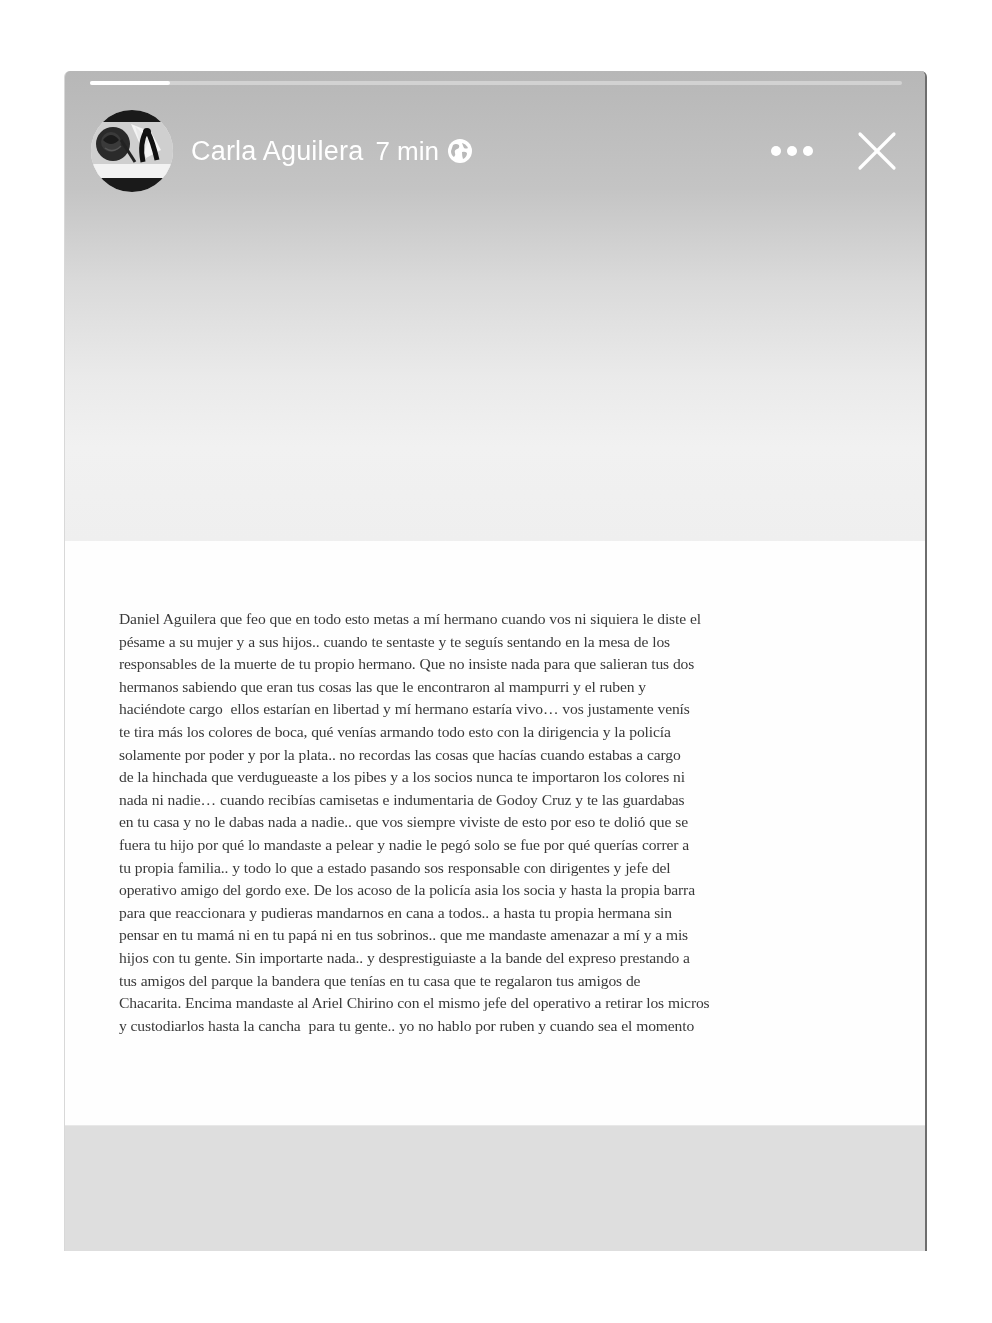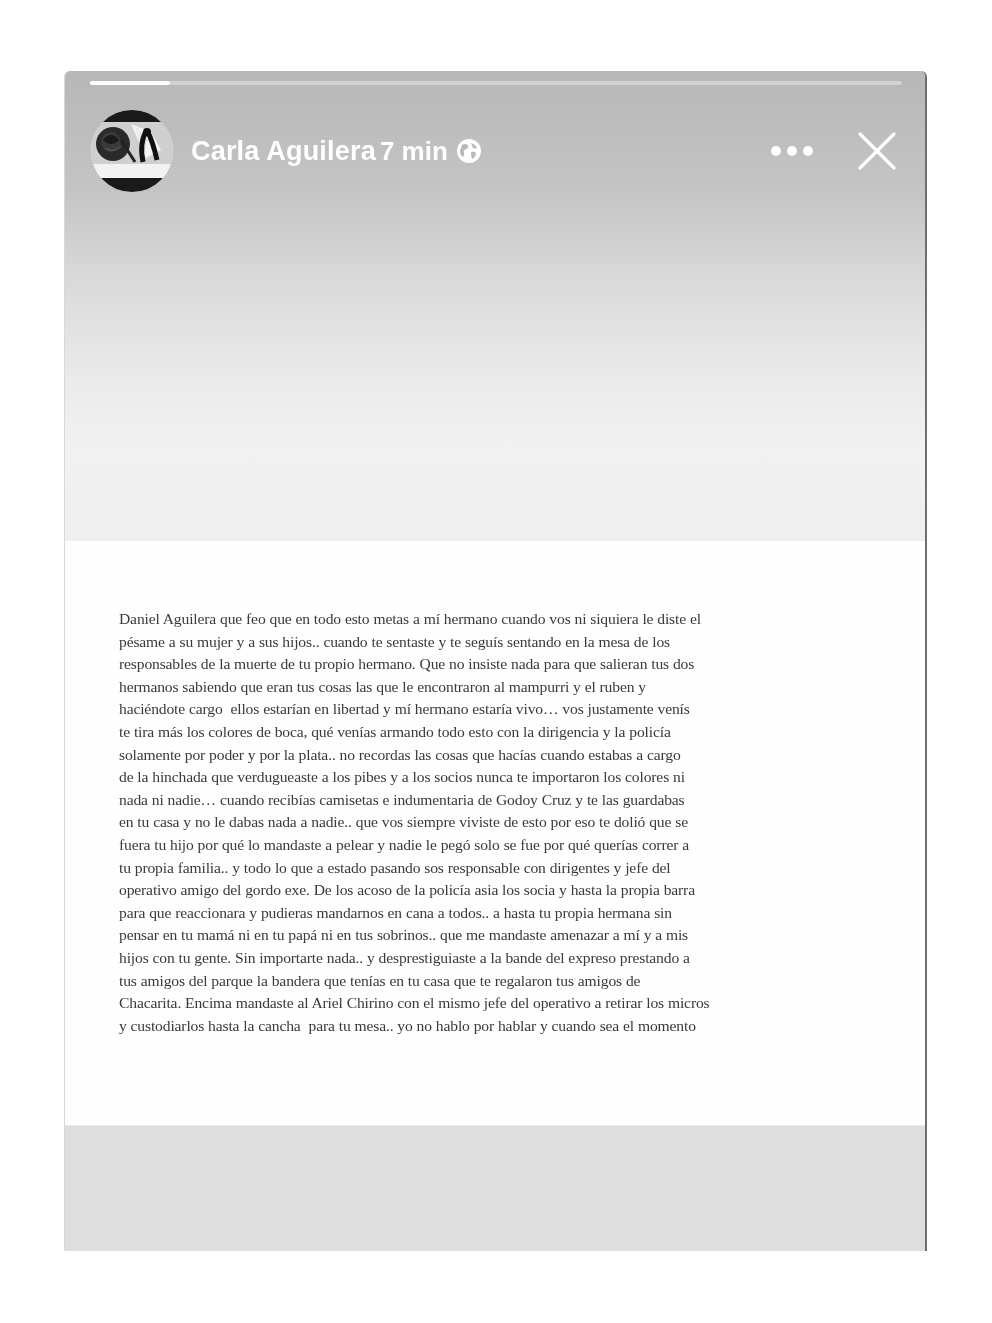--- a/index.html
+++ b/index.html
@@ -43,25 +43,25 @@
 
     .avatar {
       width: 82px; height: 82px; border-radius: 50%;
       overflow: hidden; position: relative; flex-shrink: 0;
       background: #e8e8e8;
     }
     .avatar svg { width: 82px; height: 82px; display: block; }
 
     .author {
       margin-left: 18px;
-      color: #ffffff; font-weight: bold; font-size: 27px;
+      color: #ffffff; font-weight: normal; font-size: 27px;
       letter-spacing: 0.2px;
     }
     .time {
-      margin-left: 4px; color: #ffffff; font-weight: bold; font-size: 26px;
+      margin-left: 12px; color: #ffffff; font-weight: normal; font-size: 26px;
     }
     .globe { margin-left: 8px; width: 26px; height: 26px; display: inline-block; }
     .globe svg { width: 26px; height: 26px; display: block; }
 
     .spacer { flex: 1; }
 
     .more-btn {
       display: flex; gap: 6px; align-items: center;
       padding: 8px 6px; cursor: pointer; margin-right: 38px;
     }
@@ -161,18 +161,18 @@
       <span class="line">nada ni nadie… cuando recibías camisetas e indumentaria de Godoy Cruz y te las guardabas</span>
       <span class="line">en tu casa y no le dabas nada a nadie.. que vos siempre viviste de esto por eso te dolió que se</span>
       <span class="line">fuera tu hijo por qué lo mandaste a pelear y nadie le pegó solo se fue por qué querías correr a</span>
       <span class="line">tu propia familia.. y todo lo que a estado pasando sos responsable con dirigentes y jefe del</span>
       <span class="line">operativo amigo del gordo exe. De los acoso de la policía asia los socia y hasta la propia barra</span>
       <span class="line">para que reaccionara y pudieras mandarnos en cana a todos.. a hasta tu propia hermana sin</span>
       <span class="line">pensar en tu mamá ni en tu papá ni en tus sobrinos.. que me mandaste amenazar a mí y a mis</span>
       <span class="line">hijos con tu gente. Sin importarte nada.. y desprestiguiaste a la bande del expreso prestando a</span>
       <span class="line">tus amigos del parque la bandera que tenías en tu casa que te regalaron tus amigos de</span>
       <span class="line">Chacarita. Encima mandaste al Ariel Chirino con el mismo jefe del operativo a retirar los micros</span>
-      <span class="line">y custodiarlos hasta la cancha  para tu mesa.. yo no hablo por hablar y cuando sea el momento</span>
+      <span class="line">y custodiarlos hasta la cancha  para tu gente.. yo no hablo por ruben y cuando sea el momento</span>
     </div>
   </div>
 
   <div class="story-bottom"></div>
 </div>
 
 </body></html>

